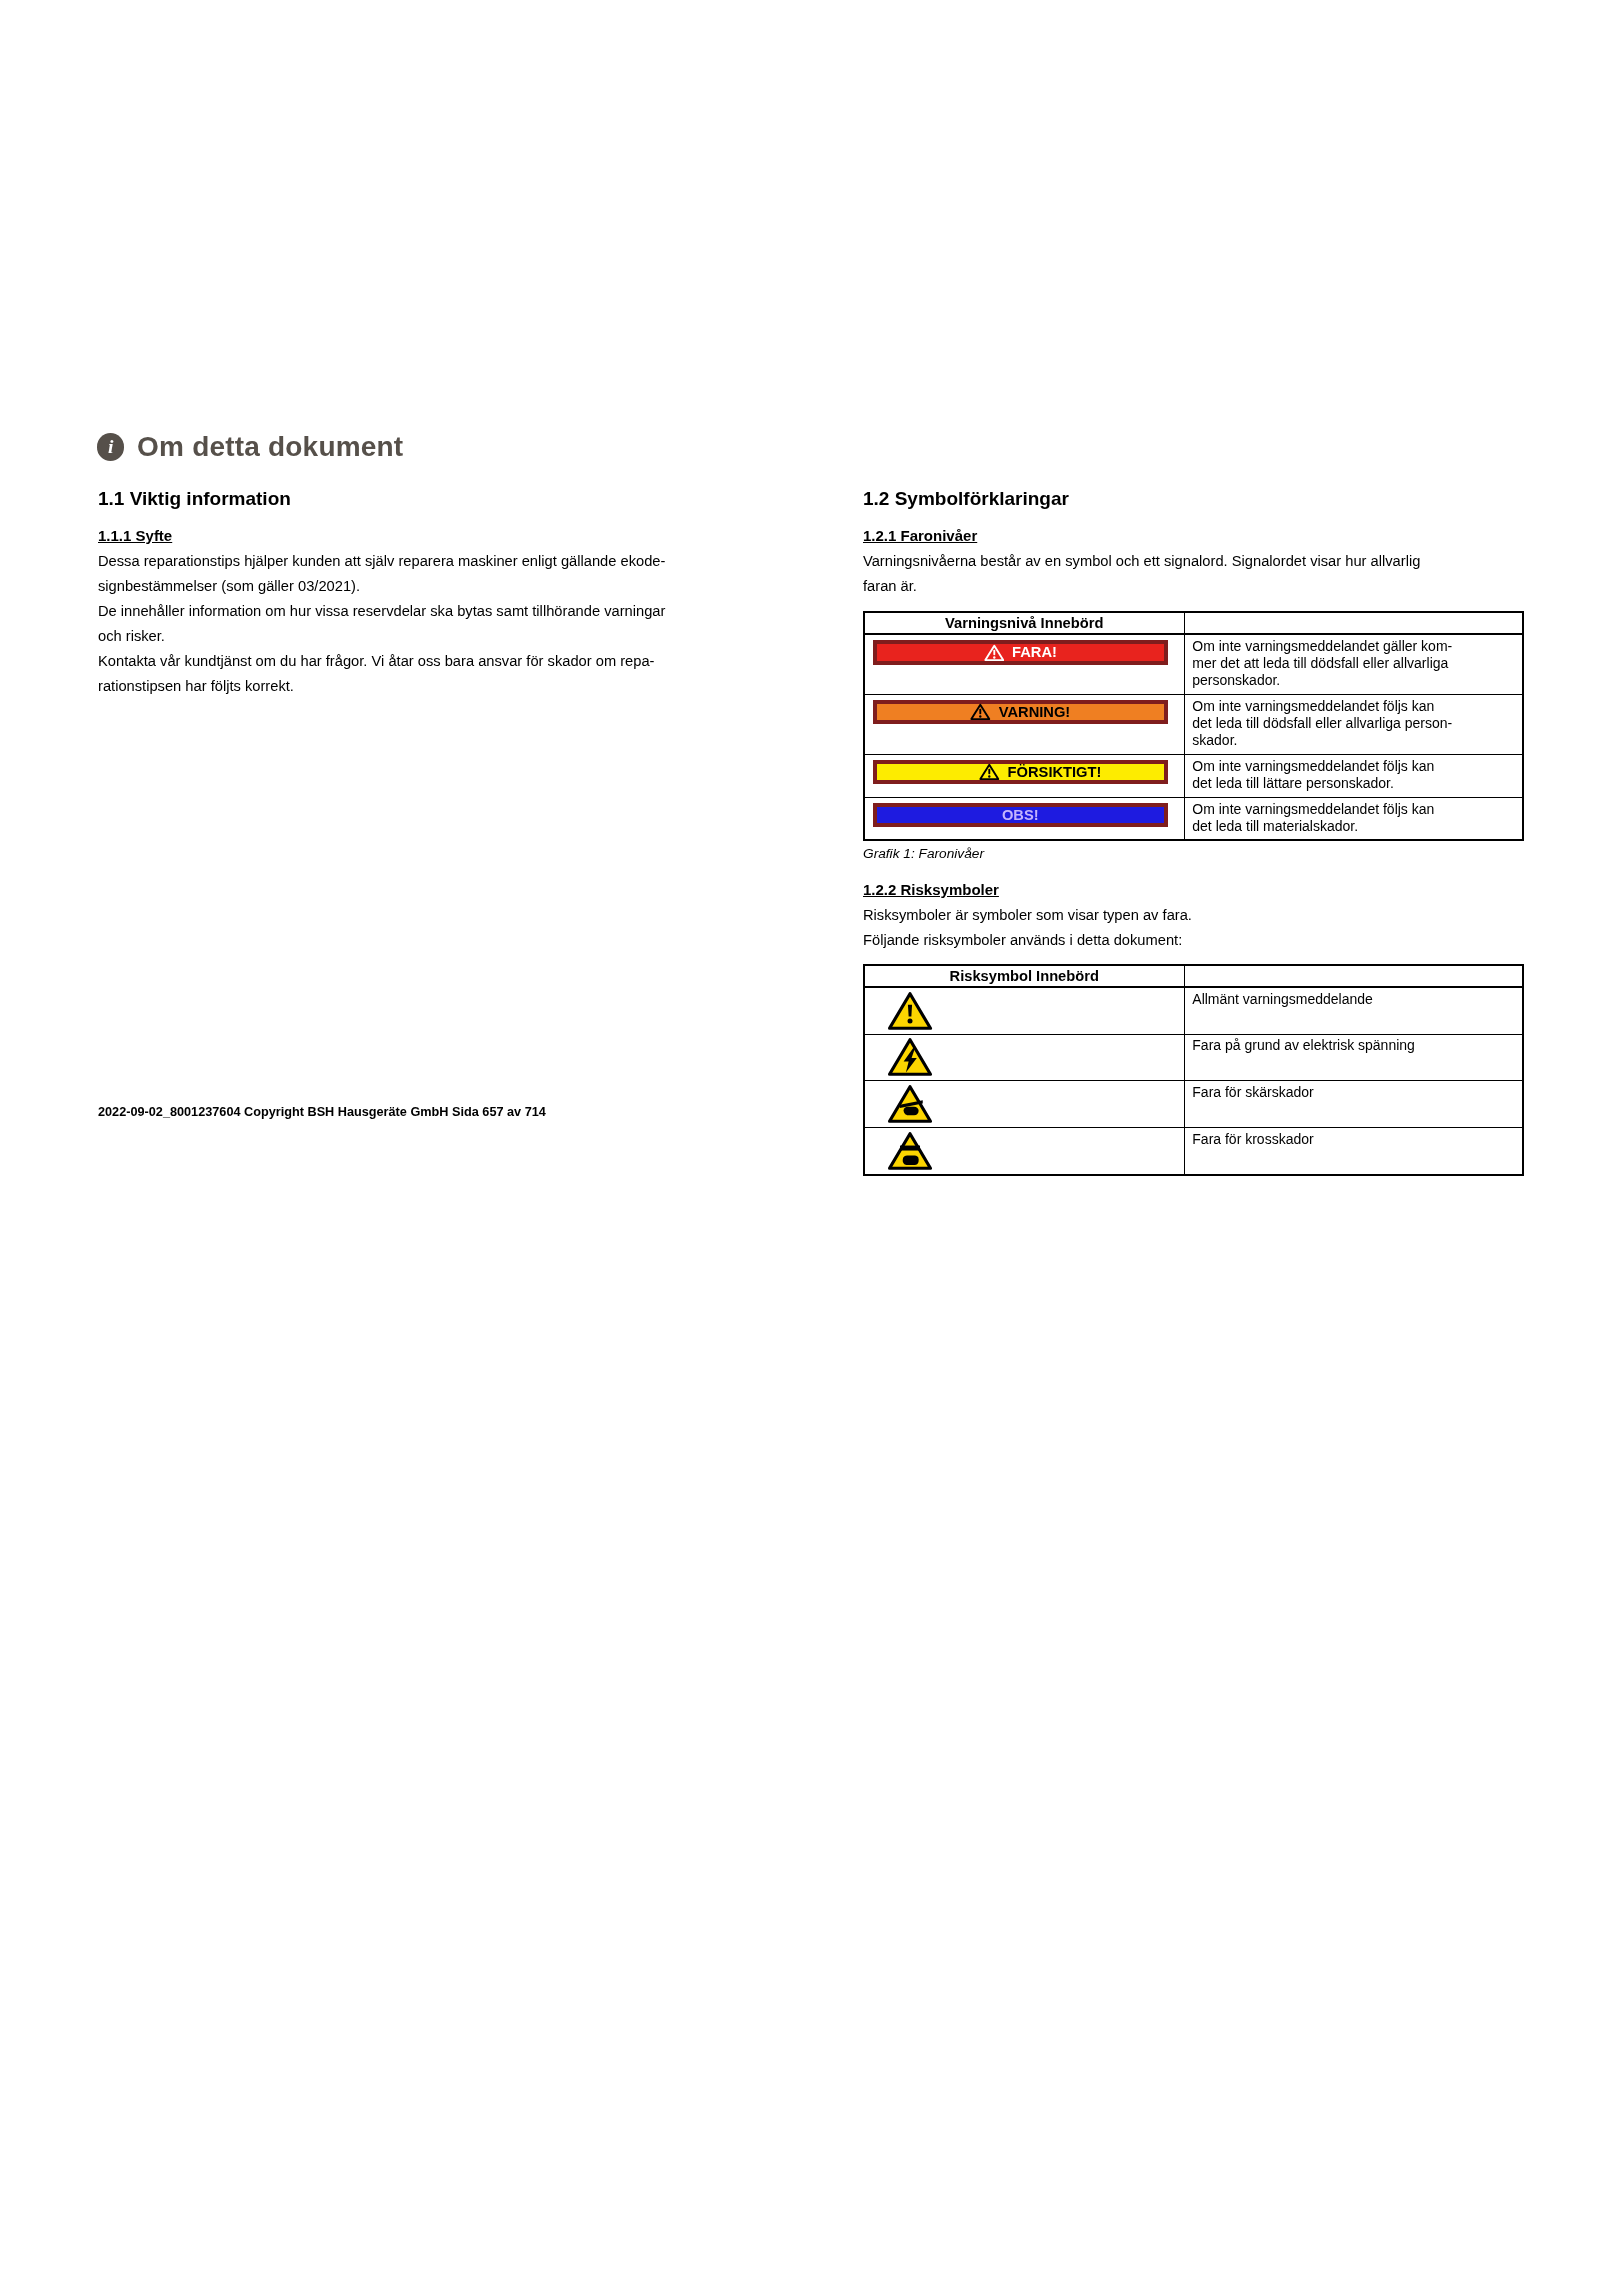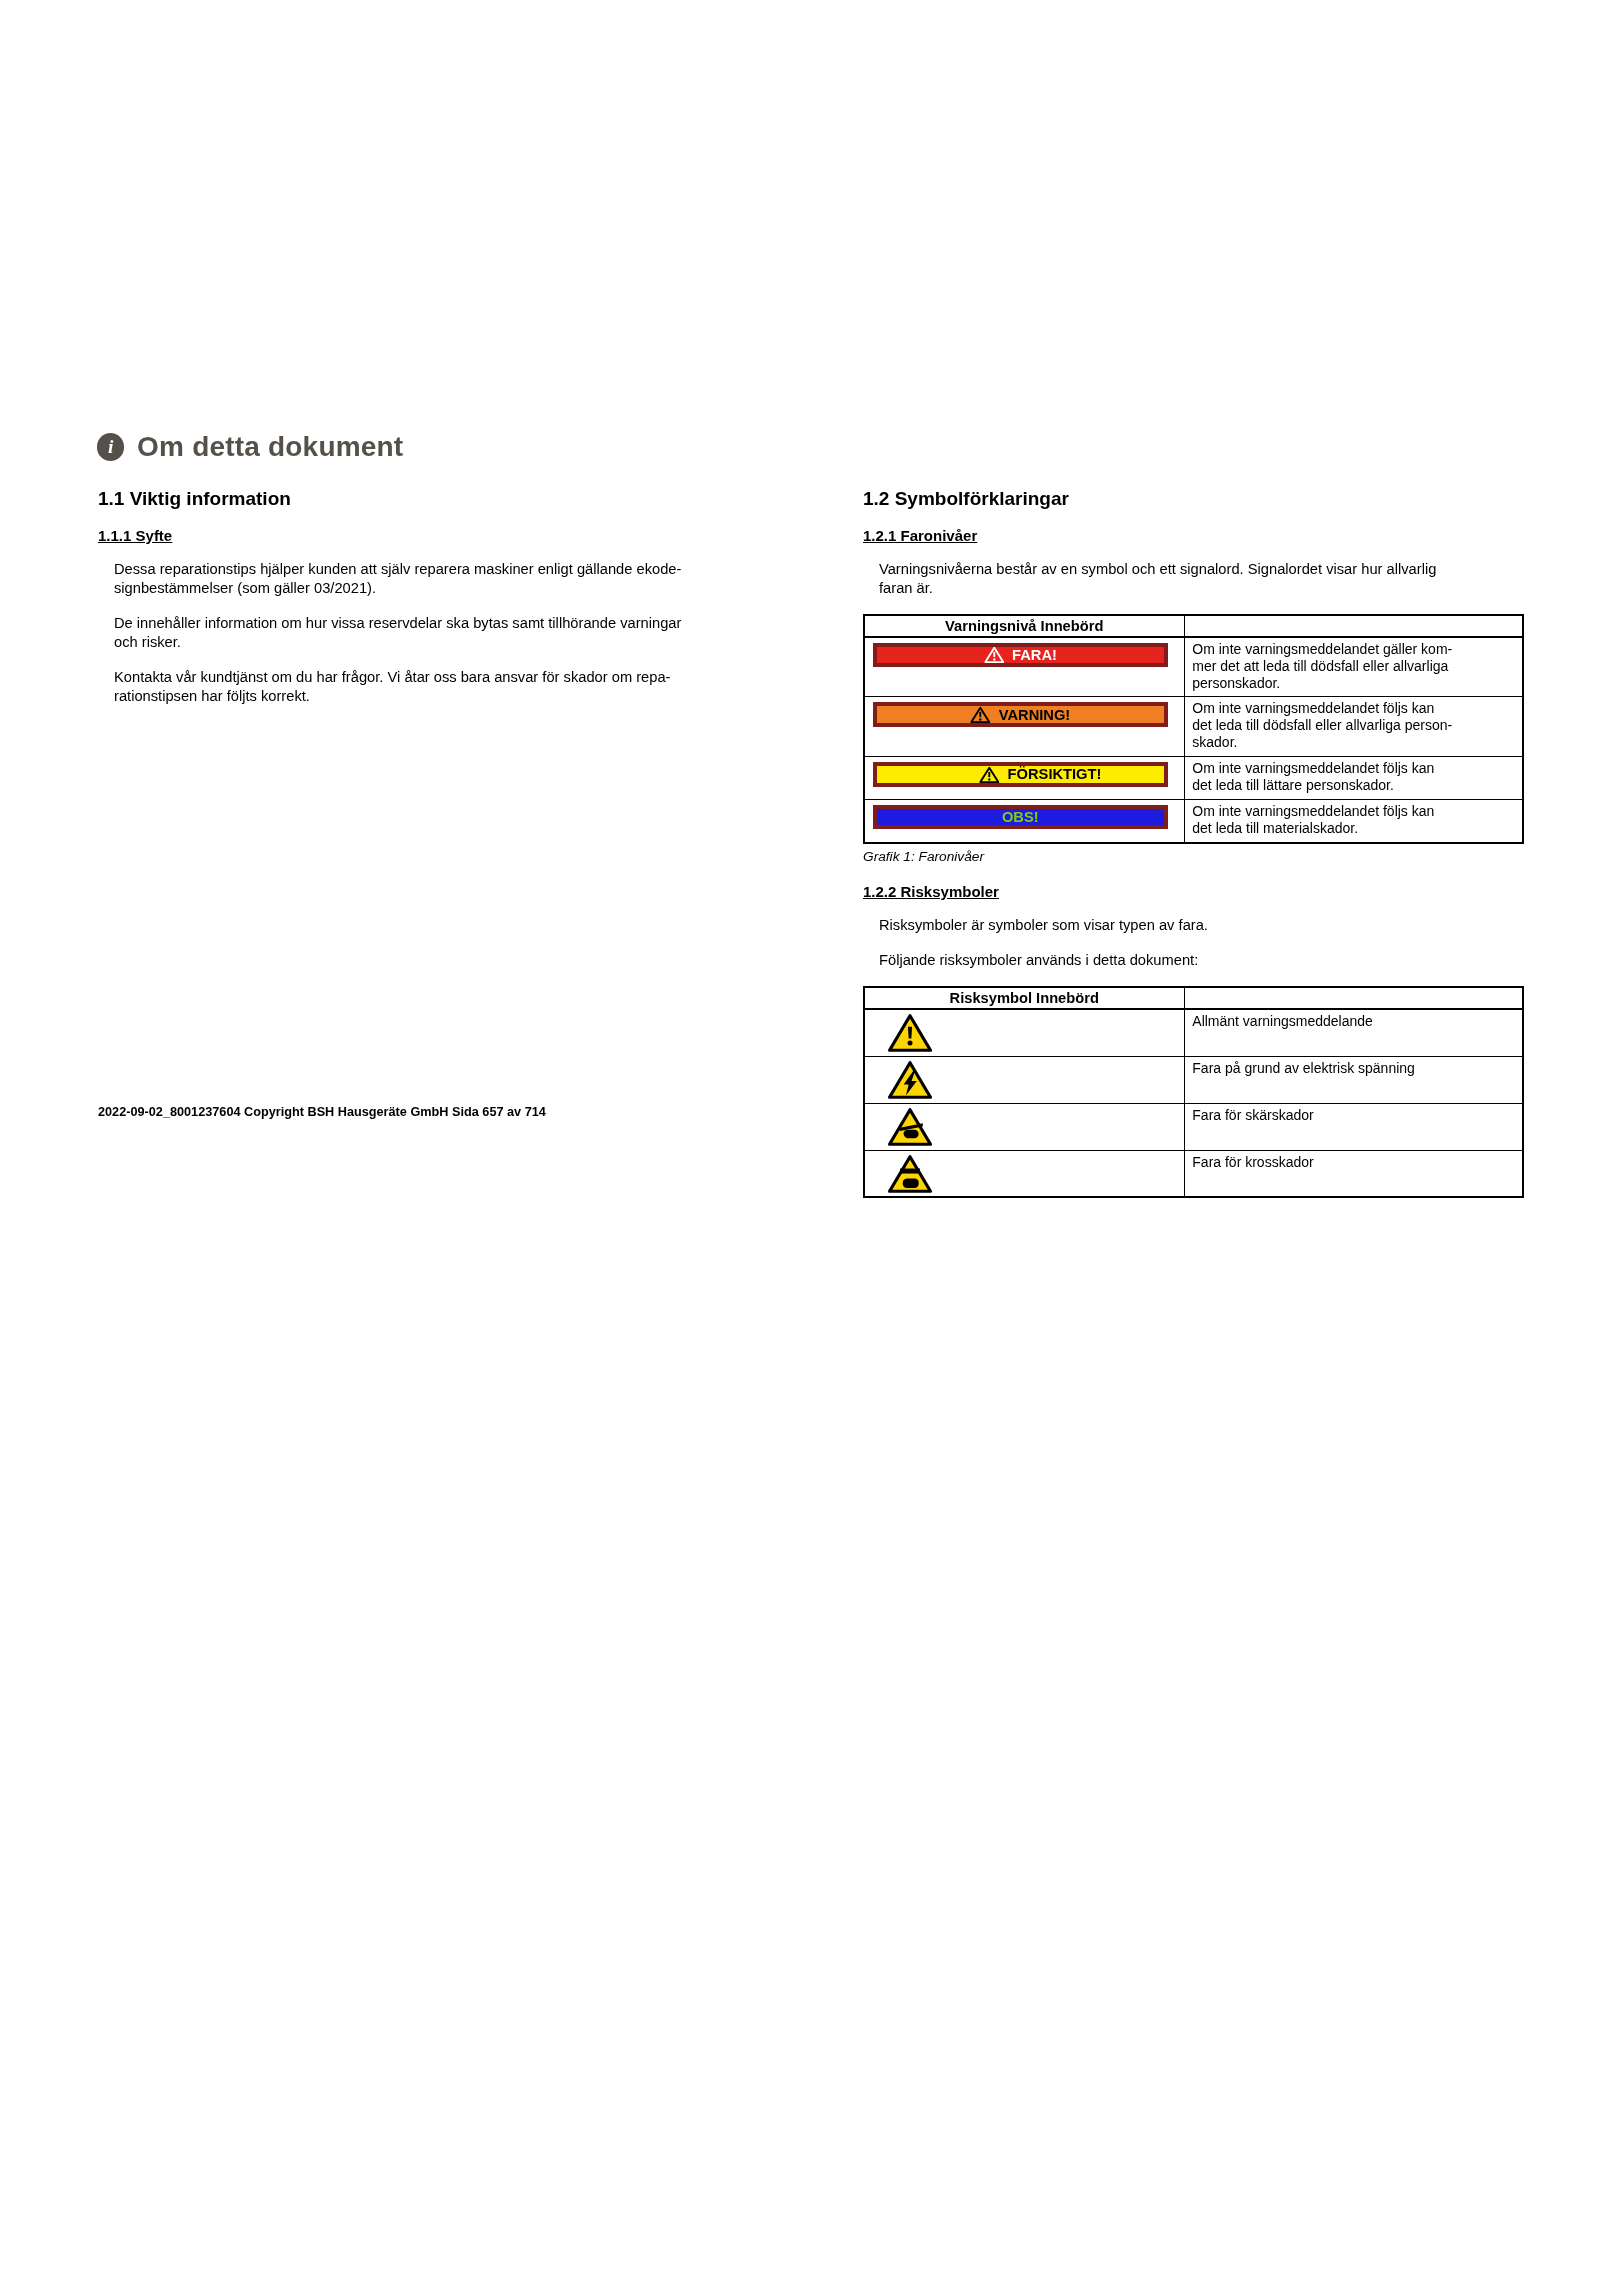--- a/index.html
+++ b/index.html
@@ -20,21 +20,21 @@
   .doc-title { margin:0; font-size:28px; font-weight:bold; letter-spacing:0.2px; }
 
   
   .col { position:absolute; top:488px; }
   .col-left  { left:98px; width:686px; }
   .col-right { left:863px; width:659px; }
 
   .h2 { margin:0 0 16.7px 0; font-size:19px; font-weight:bold; }
   .h3 { margin:0 0 4.9px 0;  font-size:15px; font-weight:bold;text-decoration:underline; }
   .sub2 { margin-top:19.6px; }
-  .body { margin:16px; font-size:14.7px; line-height:19px; }
+  .body { margin:0; font-size:14.7px; line-height:25px; }
   .preline { white-space:pre-line; }
 
   
   .tbl {
     border-collapse:collapse; table-layout:fixed; width:659px;
     border:2px solid #000; margin-top:12.7px;
   }
   .tbl col.c1 { width:320px; }
   .tbl col.c2 { width:339px; }
   .tbl th, .tbl td { border:1px solid #000; }
@@ -140,21 +140,21 @@
                 <circle cx="13" cy="17" r="1.5" fill="currentColor"></circle>
               </svg>
               <span>FÖRSIKTIGT!</span>
             </div>
           </td>
           <td class="desc-cell preline">Om inte varningsmeddelandet följs kan
 det leda till lättare personskador.</td>
         </tr>
         <tr>
           <td class="badge-cell">
-            <div class="badge" style="background: rgb(30, 27, 224); color: #84cc16;">
+            <div class="badge" style="background: rgb(30, 27, 224); color: #c4b5fd;">
               <span>OBS!</span>
             </div>
           </td>
           <td class="desc-cell preline">Om inte varningsmeddelandet följs kan
 det leda till materialskador.</td>
         </tr>
       </tbody>
     </table>
 
     <p class="caption">Grafik 1: Faronivåer</p>

